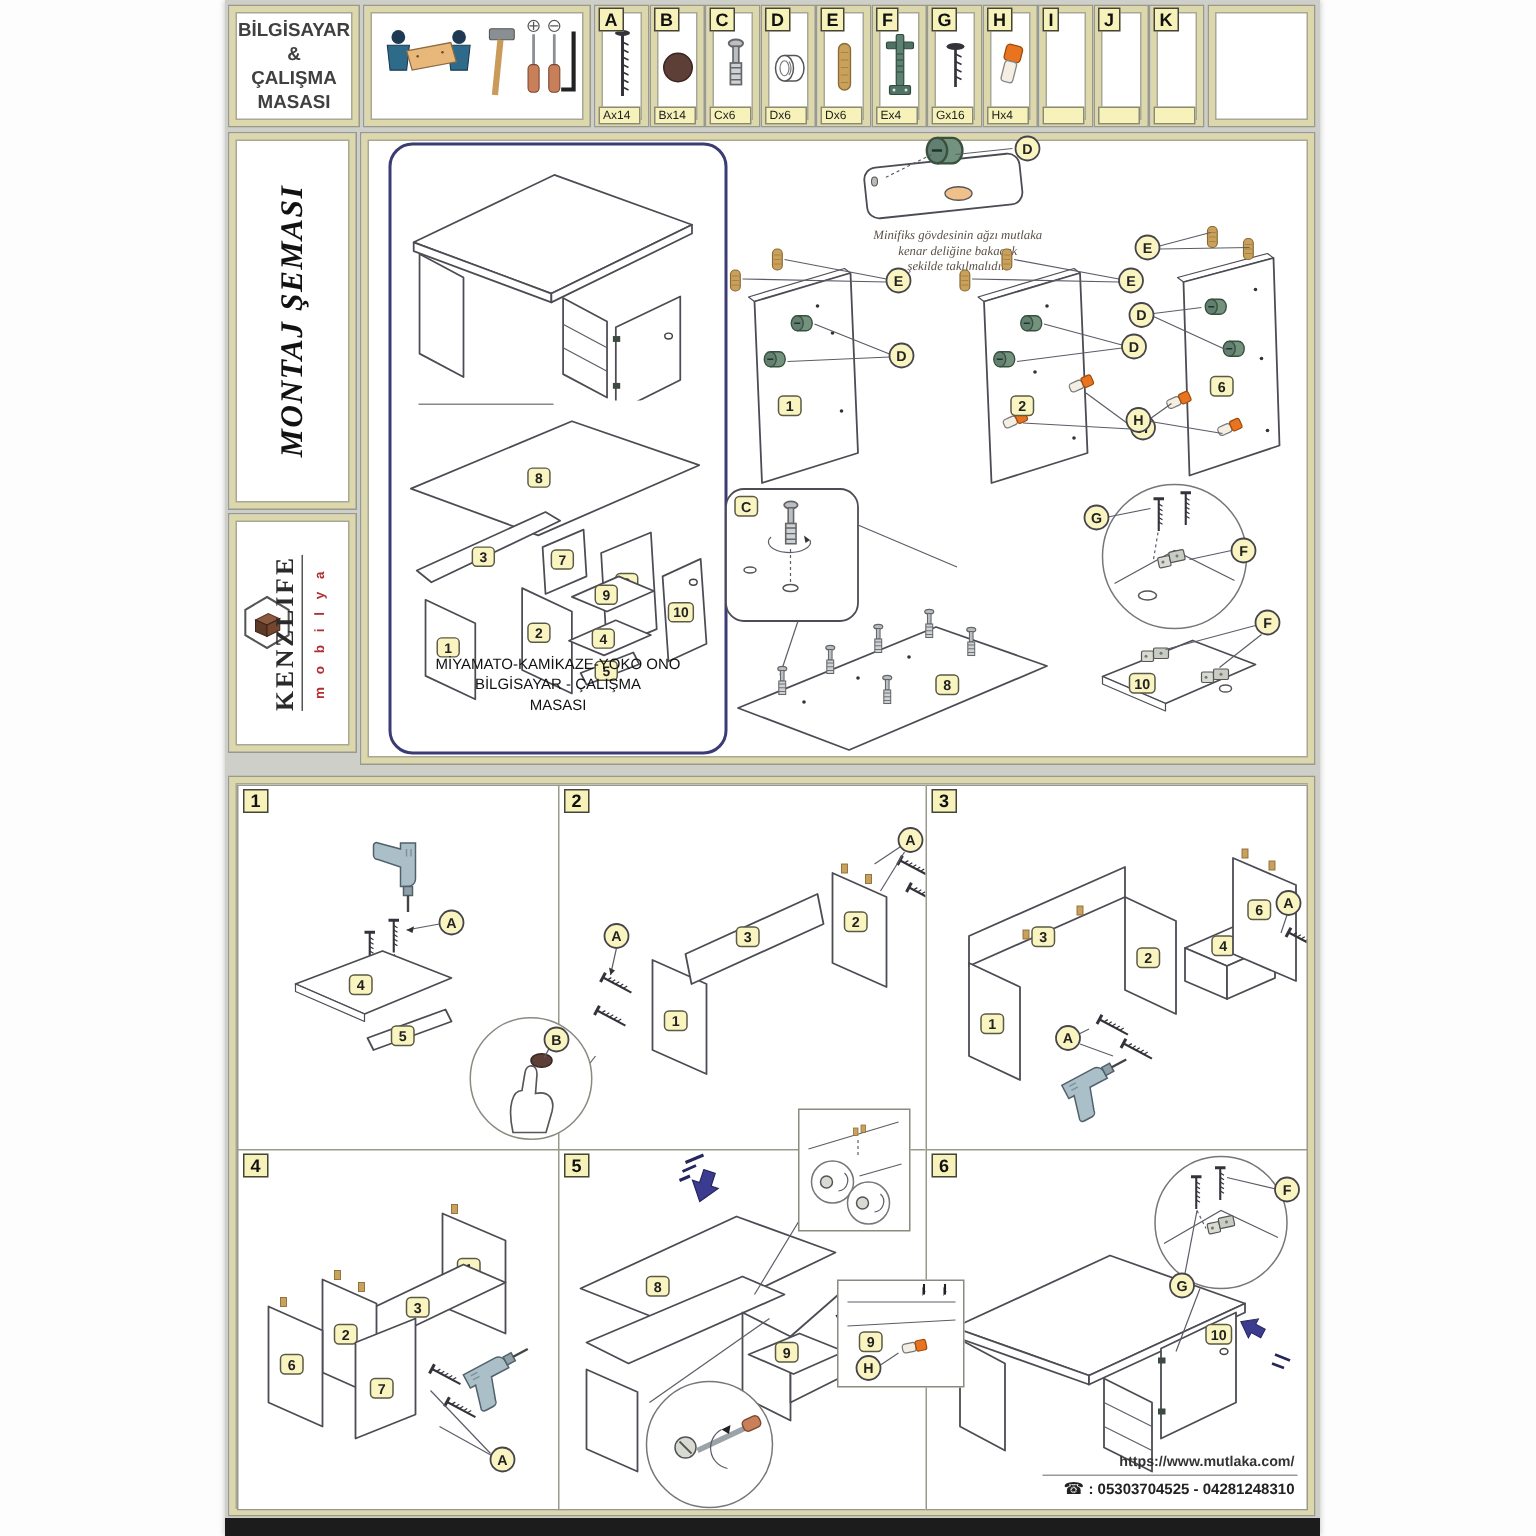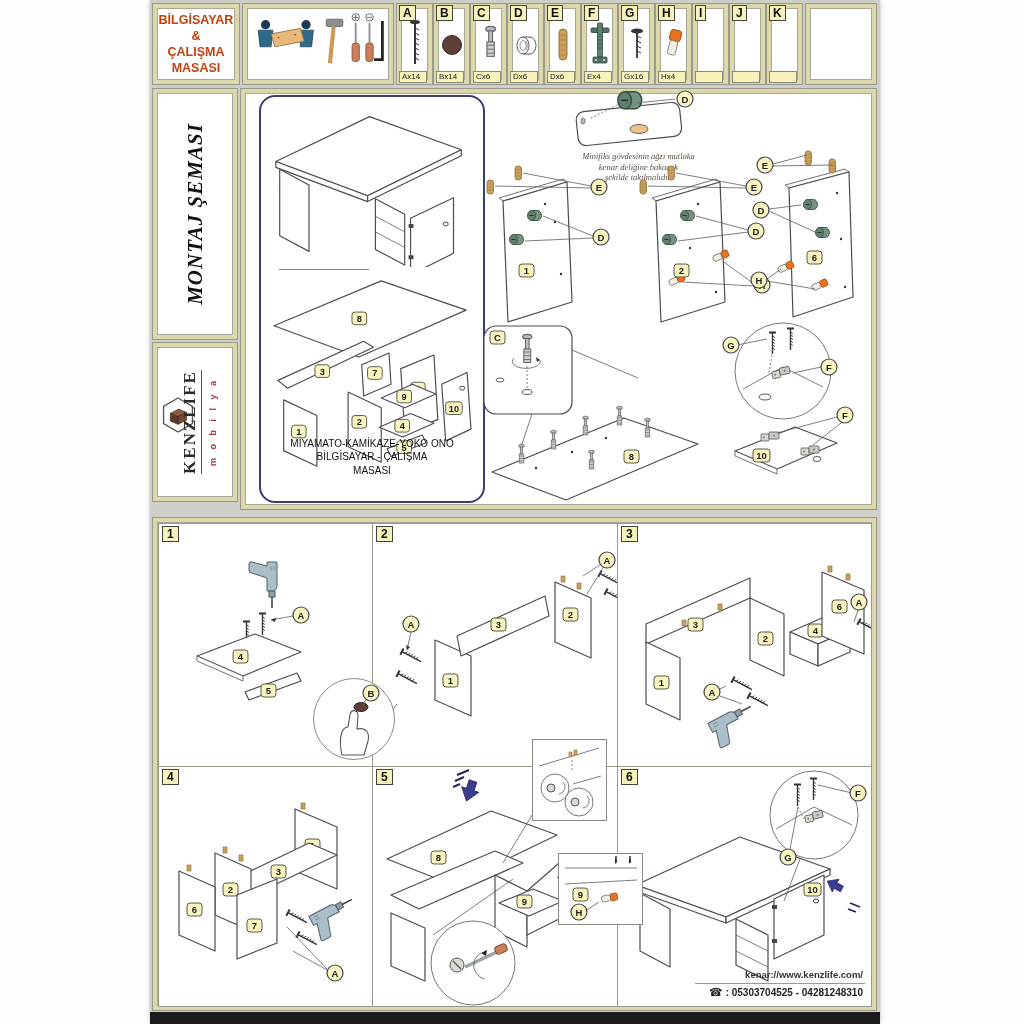--- a/index.html
+++ b/index.html
@@ -4,21 +4,21 @@
 <style>
   html,body{margin:0;padding:0;background:#ffffff;}
   .page{position:relative;width:1024px;height:1024px;background:#fdfdfd;overflow:hidden;
         font-family:"Liberation Sans","DejaVu Sans",sans-serif;color:#222;}
   .sheet{position:absolute;left:150px;top:0;width:730px;height:1024px;background:#cfcfca;
          box-shadow:0 0 4px rgba(0,0,0,.25);}
   .box{position:absolute;background:#fff;border:1px solid #9a9a8c;
        box-shadow:inset 0 0 0 4px #ddd8ac, inset 0 0 0 5px #a8a898;}
   .titlebox{left:2px;top:3px;width:86px;height:80px;}
   .title-text{position:absolute;inset:8px 4px;display:flex;align-items:center;justify-content:center;
-       text-align:center;font-weight:700;font-size:12.5px;line-height:1.3;white-space:pre-line;color:#c2410c;}
+       text-align:center;font-weight:700;font-size:12.5px;line-height:1.3;white-space:pre-line;color:#404040;}
   .toolsbox{left:92px;top:3px;width:150px;height:80px;}
   .hwcol{top:3px;width:35px;height:80px;}
   .hwwide{left:655px;top:3px;width:70px;height:80px;}
   .letterbadge{position:absolute;top:1px;left:2px;background:#f7f2ba;border:1px solid #44443a;
        font-weight:700;font-size:12px;padding:0 3px;line-height:14px;color:#111;z-index:2;}
   .qty{position:absolute;bottom:1px;left:2px;background:#f7f2ba;border:1px solid #8a8a78;
        font-size:8px;line-height:10px;min-width:22px;height:10px;padding:0 2px;color:#222;z-index:2;}
   .hwicon{position:absolute;left:50%;top:50%;transform:translate(-50%,-50%);}
   .montajbox{left:2px;top:88px;width:84px;height:250px;}
   .montaj-text{position:absolute;top:50%;left:50%;transform:translate(-50%,-50%) rotate(-90deg);
@@ -734,21 +734,21 @@
               <circle cx="240" cy="26" r="8"></circle>
               <text x="240" y="29.5">F</text>
             </g>
           <line class="lead" x1="172" y1="82" x2="180" y2="40"></line>
           <g class="lcall">
               <circle cx="170" cy="90" r="8"></circle>
               <text x="170" y="93.5">G</text>
             </g>
           <line class="lead" x1="182" y1="92" x2="166" y2="134"></line>
         </svg>
-        <div class="sitefoot">kenar://www.kenzlife.com/</div>
+        <div class="sitefoot">https://www.mutlaka.com/</div>
         <div class="footline"></div>
         <div class="phonefoot"><span class="phoneicon">☎</span><span>: 05303704525 - 04281248310</span></div>
       </div>
 
       <div class="inset round" style="left:160px;top:160px;width:80px;height:80px">
         <svg width="80" height="80" viewBox="0 0 80 80">
           <path d="M28,76 C24,58 28,48 34,48 L36,36 C37,30 44,30 44,37 L43,50 C52,48 56,54 54,62 L50,76 Z" fill="#fff" stroke="#555" stroke-width="1.1"></path>
           <ellipse cx="47" cy="28" rx="7" ry="4.5" fill="#5d3f38" stroke="#3a2520"></ellipse>
           <line class="lead" x1="52" y1="20" x2="49" y2="26"></line>
           <g class="lcall">

